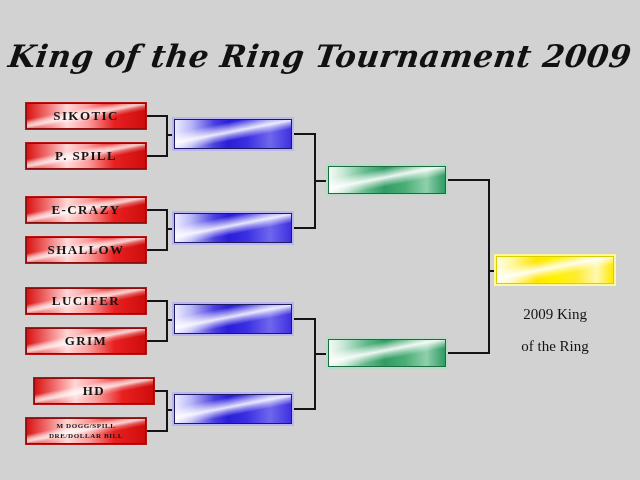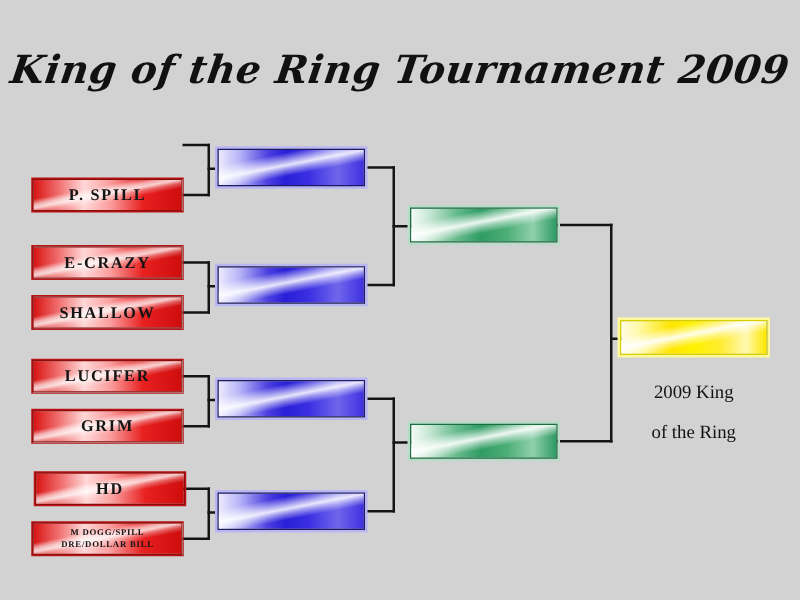--- a/index.html
+++ b/index.html
@@ -206,20 +206,24 @@
   <div class="ln h" style="left:292px; top:318px; width:24px;"></div>
   <div class="ln h" style="left:292px; top:408px; width:24px;"></div>
   <div class="ln v" style="left:314px; top:318px; height:92px;"></div>
   <div class="ln h" style="left:314px; top:353px; width:16px;"></div>
 
   <div class="ln h" style="left:446px; top:179px; width:44px;"></div>
   <div class="ln h" style="left:446px; top:352px; width:44px;"></div>
   <div class="ln v" style="left:488px; top:179px; height:175px;"></div>
   <div class="ln h" style="left:488px; top:270px; width:12px;"></div>
 
+  <div class="box red" style="left:26px; top:103px;">
+    <span class="sheen"></span>
+    <span class="label">SIKOTIC</span>
+  </div>
   <div class="box red" style="left:26px; top:143px;">
     <span class="sheen"></span>
     <span class="label">P. SPILL</span>
   </div>
 
   <div class="box red" style="left:26px; top:197px;padding-left:48px;">
     <span class="sheen"></span>
     <span class="label">E-CRAZY</span>
   </div>
   <div class="box red" style="left:26px; top:237px;padding-left:33px;">
@@ -229,21 +233,21 @@
 
   <div class="box red" style="left:26px; top:288px;">
     <span class="sheen"></span>
     <span class="label">LUCIFER</span>
   </div>
   <div class="box red" style="left:26px; top:328px;">
     <span class="sheen"></span>
     <span class="label">GRIM</span>
   </div>
 
-  <div class="box red" style="left:28px; top:378px;">
+  <div class="box red" style="left:34px; top:378px;">
     <span class="sheen"></span>
     <span class="label">HD</span>
   </div>
   <div class="box red small" style="left:26px; top:418px;">
     <span class="sheen"></span>
     <span class="label">M DOGG/SPILL
 DRE/DOLLAR BILL</span>
   </div>
 
   <div class="box blue" style="left:174px; top:119px;">

